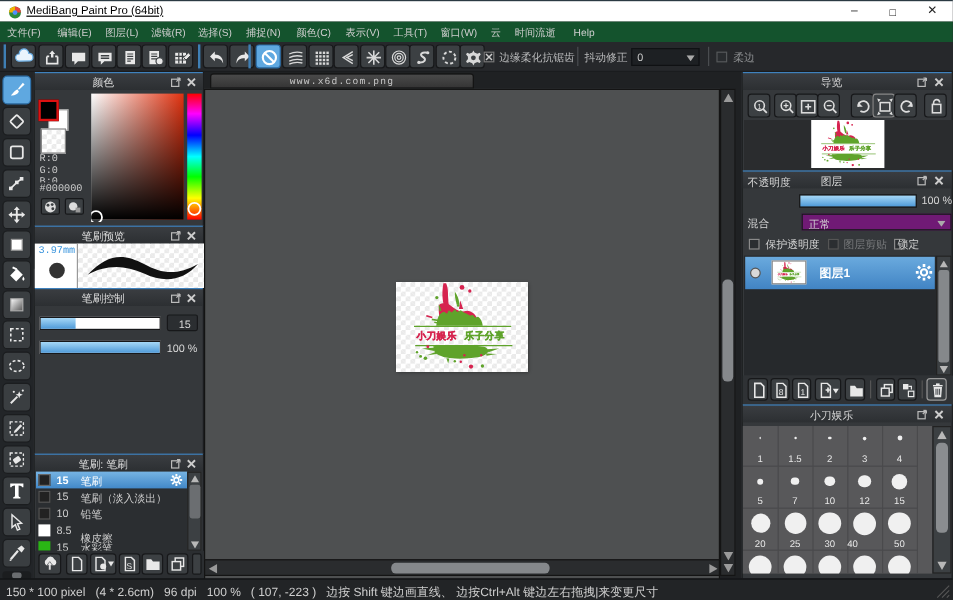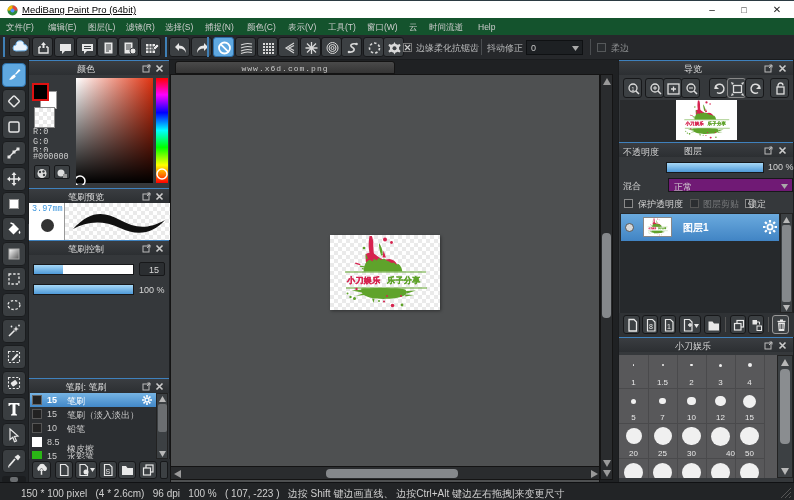--- a/index.html
+++ b/index.html
@@ -45,21 +45,21 @@
 #cnvtab { position:absolute; left:5px; top:1px; width:220px; height:13px; background:linear-gradient(#4a4a4a,#353535); border:1px solid #141414; border-radius:3px 3px 0 0; color:#c7c7c7; font-family:"Liberation Mono",monospace; font-size:8px; text-align:center; line-height:13px; letter-spacing:1px; }
 #cnvview { position:absolute; left:0px; top:14px; width:430px; height:452px; background:#4e5051; border:1px solid #141414; }
 #vsb { position:absolute; left:430px; top:14px; width:13px; height:406px; background:#2a2c2e; border:1px solid #141414; }
 #hsb { position:absolute; left:0px; top:406px; width:430px; height:14px; background:#2a2c2e; border:1px solid #141414; }
 
 
 #rightpanels { left:618px; top:60px; width:176px; height:422px; background:#35383b; }
 
 
 #statusbar { left:0; top:482px; width:794px; height:18px; background:#222426; border-top:1px solid #101113; }
-#statusbar .stext { position:absolute; left:5px; top:4px; font-size:10px; color:#cfcfcf;margin-left:16px; }
+#statusbar .stext { position:absolute; left:5px; top:4px; font-size:10px; color:#cfcfcf; }
 
 
 .sliderbox { position:absolute; height:11px; background:#fff; border:1px solid #17181a; }
 .sliderfill { position:absolute; left:0; top:0; height:100%; background:linear-gradient(#a6d8f7,#4f9ad8); }
 .valbox { position:absolute; height:14px; background:#2b2e31; border:1px solid #17181a; border-radius:2px; color:#d8d8d8; font-size:9px; text-align:right; }
 
 .checker { background-color:#fff; background-image:linear-gradient(45deg,#eaeaea 25%,transparent 25%,transparent 75%,#eaeaea 75%),linear-gradient(45deg,#eaeaea 25%,transparent 25%,transparent 75%,#eaeaea 75%); background-size:8px 8px; background-position:0 0,4px 4px; }
 </style>
 </head>
 <body>
@@ -861,21 +861,21 @@
         <div class="abs" style="left:87px;top:58px;width:29px;text-align:center;font-size:8px;color:#e8e8e8">12</div>
         <div class="abs" style="left:124.00px;top:39.50px;width:13px;height:13px;border-radius:50%;background:#f0f0f0"></div>
         <div class="abs" style="left:116px;top:58px;width:29px;text-align:center;font-size:8px;color:#e8e8e8">15</div>
         <div class="abs" style="left:6.50px;top:73.00px;width:16px;height:16px;border-radius:50%;background:#f0f0f0"></div>
         <div class="abs" style="left:0px;top:94px;width:29px;text-align:center;font-size:8px;color:#e8e8e8">20</div>
         <div class="abs" style="left:34.50px;top:72.00px;width:18px;height:18px;border-radius:50%;background:#f0f0f0"></div>
         <div class="abs" style="left:29px;top:94px;width:29px;text-align:center;font-size:8px;color:#e8e8e8">25</div>
         <div class="abs" style="left:63.25px;top:71.75px;width:18.5px;height:18.5px;border-radius:50%;background:#f0f0f0"></div>
         <div class="abs" style="left:58px;top:94px;width:29px;text-align:center;font-size:8px;color:#e8e8e8">30</div>
         <div class="abs" style="left:92.00px;top:71.50px;width:19px;height:19px;border-radius:50%;background:#f0f0f0"></div>
-        <div class="abs" style="left:87px;top:94px;width:29px;text-align:right;font-size:8px;color:#e8e8e8">40</div>
+        <div class="abs" style="left:87px;top:94px;width:29px;text-align:left;font-size:8px;color:#e8e8e8">40</div>
         <div class="abs" style="left:121.25px;top:71.75px;width:18.5px;height:18.5px;border-radius:50%;background:#f0f0f0"></div>
         <div class="abs" style="left:116px;top:94px;width:29px;text-align:center;font-size:8px;color:#e8e8e8">50</div>
         <div class="abs" style="left:5.00px;top:107.50px;width:19px;height:19px;border-radius:50%;background:#f0f0f0"></div>
         <div class="abs" style="left:34.00px;top:107.50px;width:19px;height:19px;border-radius:50%;background:#f0f0f0"></div>
         <div class="abs" style="left:63.00px;top:107.50px;width:19px;height:19px;border-radius:50%;background:#f0f0f0"></div>
         <div class="abs" style="left:92.00px;top:107.50px;width:19px;height:19px;border-radius:50%;background:#f0f0f0"></div>
         <div class="abs" style="left:121.00px;top:107.50px;width:19px;height:19px;border-radius:50%;background:#f0f0f0"></div>
       </div>
       <div class="abs" style="left:158px;top:18px;width:16px;height:123px;background:#3c4043;border:1px solid #222">
         <svg class="abs" style="left:3px;top:3px" width="8" height="7" viewBox="0 0 8 7">

